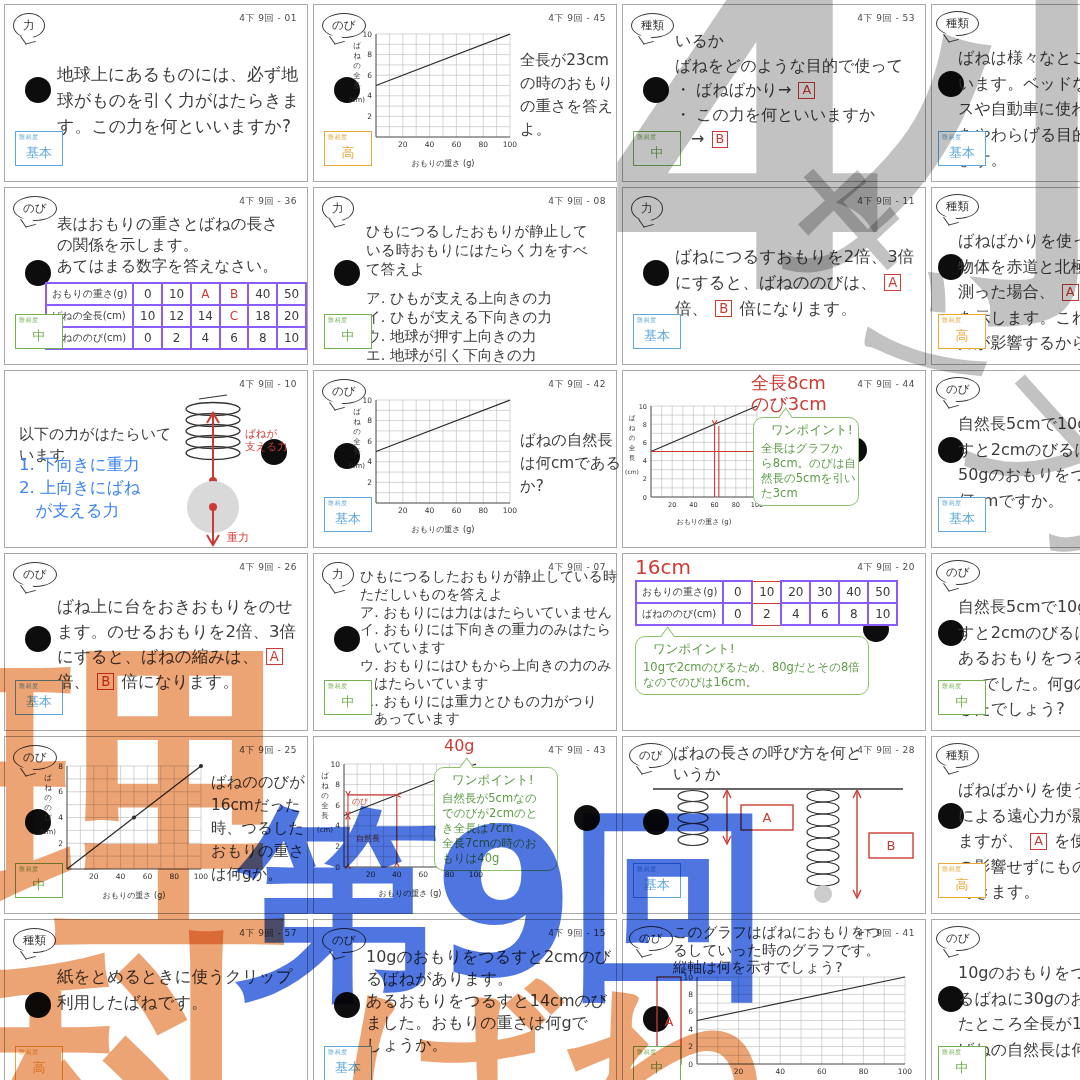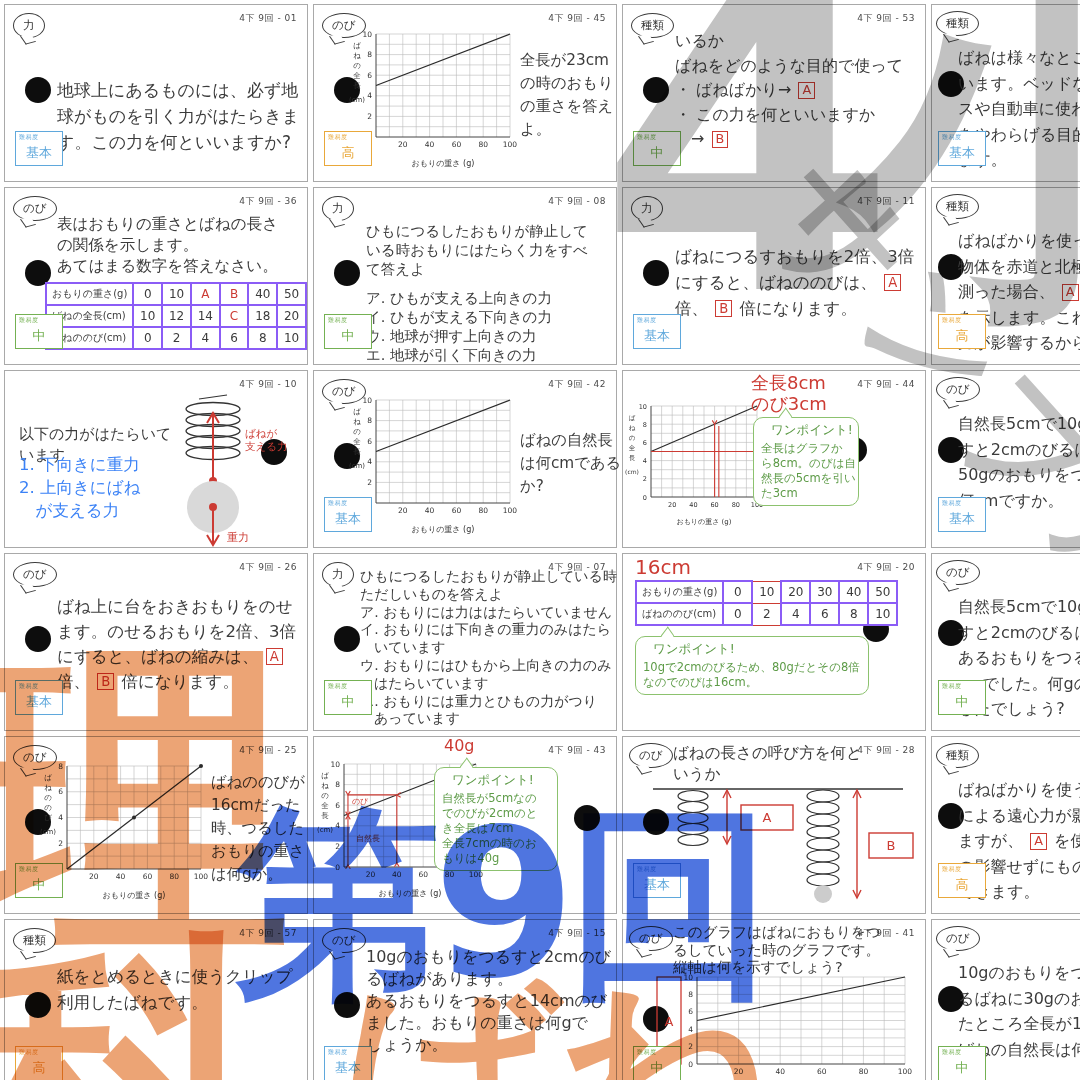--- a/index.html
+++ b/index.html
@@ -43,21 +43,21 @@
 
 <div id="page">
   <div id="cards">
       <div class="card" style="left:4px;top:4px">
         <span class="cid">4下 9回 - 01</span>
         <div class="bubble" style="left:8px;top:8px"><span>力</span></div>
         <div class="dot" style="left:20px;top:72px"></div>
         <div class="badge" style="left:10px;bottom:15px;border-color:#5fa8dc">
     <span class="tg" style="color:#5fa8dc">難易度</span>
     <span class="lv" style="color:#5fa8dc">基本</span></div>
-        <div class="bd" style="left:52px;top:72px;font-size:17px;line-height:26px;">
+        <div class="bd" style="left:52px;top:56px;font-size:17px;line-height:26px;">
           <div>地球上にあるものには、必ず地</div>
           <div>球がものを引く力がはたらきま</div>
           <div>す。この力を何といいますか?</div>
         </div>
       </div>
       <div class="card" style="left:313px;top:4px">
         <span class="cid">4下 9回 - 45</span>
         <div class="bubble" style="left:8px;top:8px"><span>のび</span></div>
         <div class="dot" style="left:20px;top:72px"></div>
         <div class="badge" style="left:10px;bottom:15px;border-color:#e9a83a">

